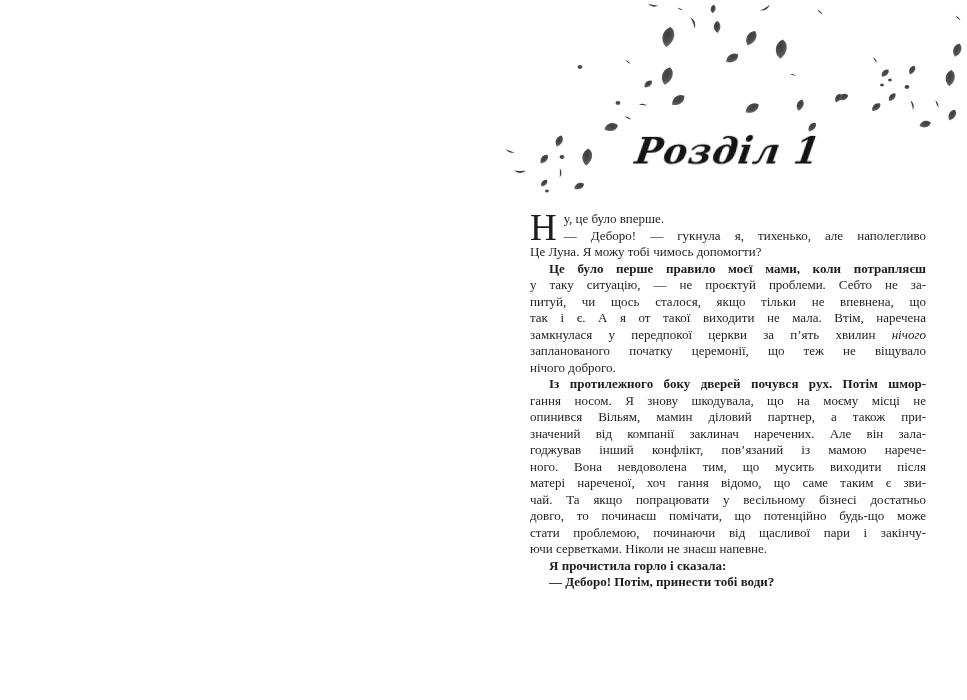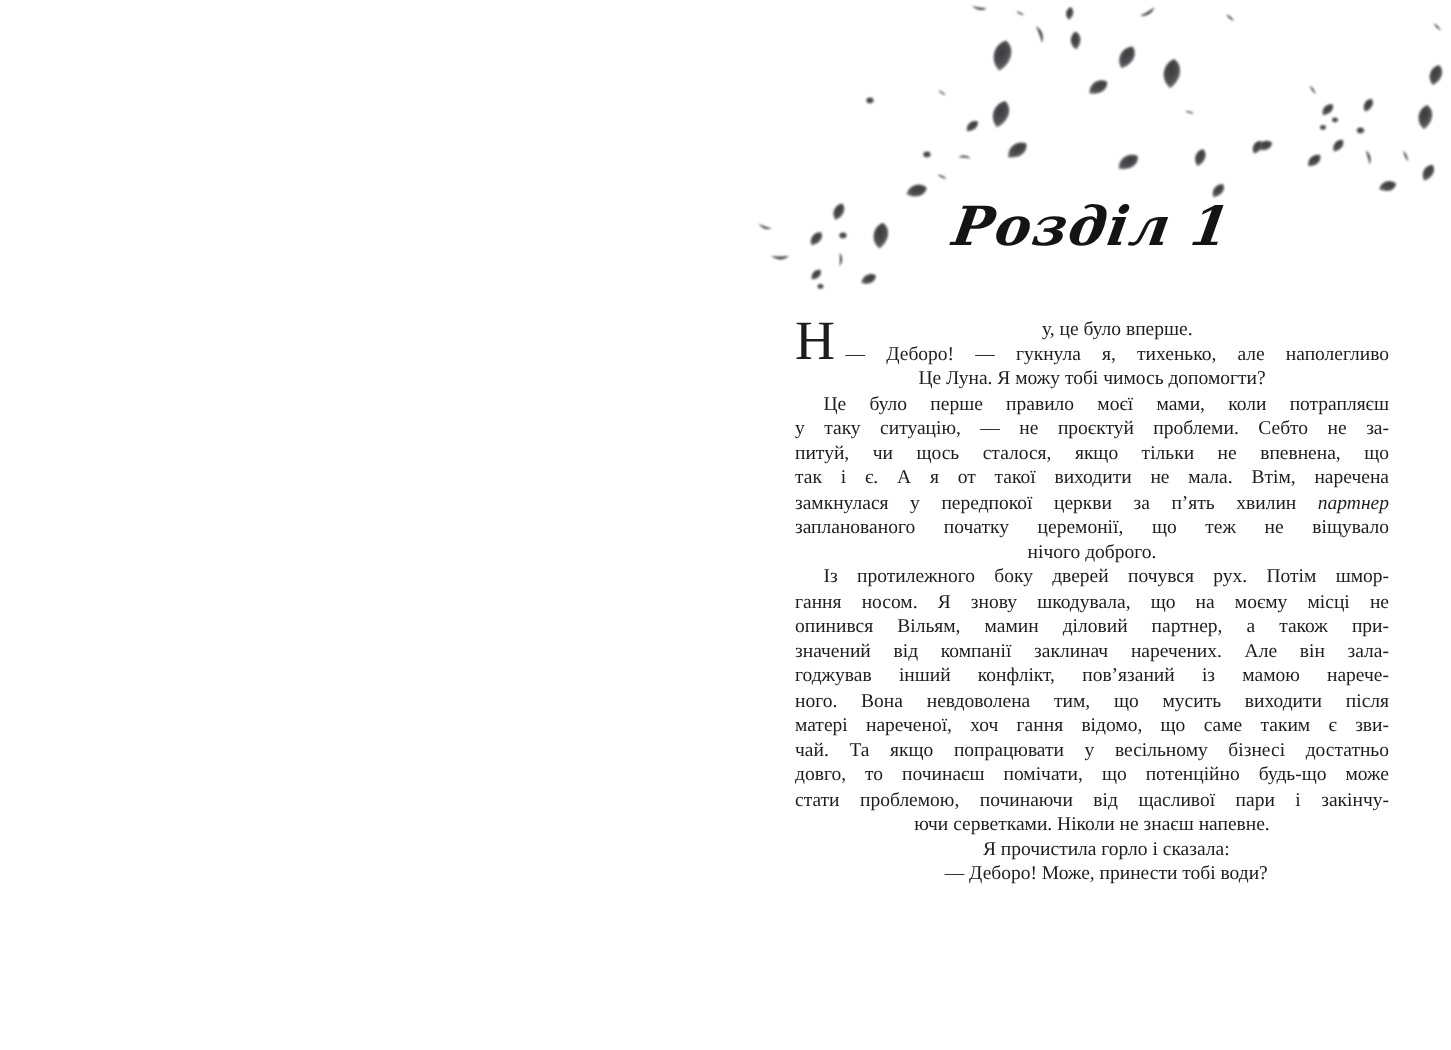--- a/index.html
+++ b/index.html
@@ -20,23 +20,23 @@
     font-size:36px;line-height:50px;
     color:#141414;
     transform:skewX(-9deg);
     letter-spacing:1px;
   }
   .body-text{
     position:absolute;left:530px;top:211px;width:396px;
     color:#1d1d1d;font-size:13px;line-height:16.5px;
   }
   .para{margin:0;}
-  .line{text-align:center;white-space:normal;}
+  .line{text-align:left;white-space:normal;}
   .line.j{text-align:justify;text-align-last:justify;}
-  .line.ind{text-indent:19px;}
+  .line.ind{text-indent:19px;font-weight:bold;}
   .dropcap{
     float:left;
     font-size:37px;line-height:30px;height:31px;
     padding:2px 7px 0 0;
     color:#1d1d1d;
     font-family:"Liberation Serif",serif;
   }
   .it{font-style:italic;}
 </style>
 </head>
@@ -123,39 +123,39 @@
         <span class="dropcap">Н</span>
         <div class="line"><span>у, це було вперше.</span></div>
         <div class="line j"><span>— Деборо! — гукнула я, тихенько, але наполегливо</span></div>
         <div class="line"><span>Це Луна. Я можу тобі чимось допомогти?</span></div>
       </div>
       <div class="para">
         <div class="line j ind"><span>Це було перше правило моєї мами, коли потрапляєш</span></div>
         <div class="line j"><span>у таку ситуацію, — не проєктуй проблеми. Себто не за-</span></div>
         <div class="line j"><span>питуй, чи щось сталося, якщо тільки не впевнена, що</span></div>
         <div class="line j"><span>так і є. А я от такої виходити не мала. Втім, наречена</span></div>
-        <div class="line j"><span>замкнулася у передпокої церкви за п’ять хвилин </span><span class="it">партнер</span></div>
+        <div class="line j"><span>замкнулася у передпокої церкви за п’ять хвилин </span><span class="it">нічого</span></div>
         <div class="line j"><span>запланованого початку церемонії, що теж не віщувало</span></div>
         <div class="line"><span>нічого доброго.</span></div>
       </div>
       <div class="para">
         <div class="line j ind"><span>Із протилежного боку дверей почувся рух. Потім шмор-</span></div>
         <div class="line j"><span>гання носом. Я знову шкодувала, що на моєму місці не</span></div>
         <div class="line j"><span>опинився Вільям, мамин діловий партнер, а також при-</span></div>
         <div class="line j"><span>значений від компанії заклинач наречених. Але він зала-</span></div>
         <div class="line j"><span>годжував інший конфлікт, пов’язаний із мамою нарече-</span></div>
         <div class="line j"><span>ного. Вона невдоволена тим, що мусить виходити після</span></div>
         <div class="line j"><span>матері нареченої, хоч гання відомо, що саме таким є зви-</span></div>
         <div class="line j"><span>чай. Та якщо попрацювати у весільному бізнесі достатньо</span></div>
         <div class="line j"><span>довго, то починаєш помічати, що потенційно будь-що може</span></div>
         <div class="line j"><span>стати проблемою, починаючи від щасливої пари і закінчу-</span></div>
         <div class="line"><span>ючи серветками. Ніколи не знаєш напевне.</span></div>
       </div>
       <div class="para">
         <div class="line ind"><span>Я прочистила горло і сказала:</span></div>
       </div>
       <div class="para">
-        <div class="line ind"><span>— Деборо! Може, принести тобі води?</span></div>
+        <div class="line ind"><span>— Деборо! Потім, принести тобі води?</span></div>
       </div>
       <div class="para">
       </div>
     </div>
 </div>
 
 </body></html>

